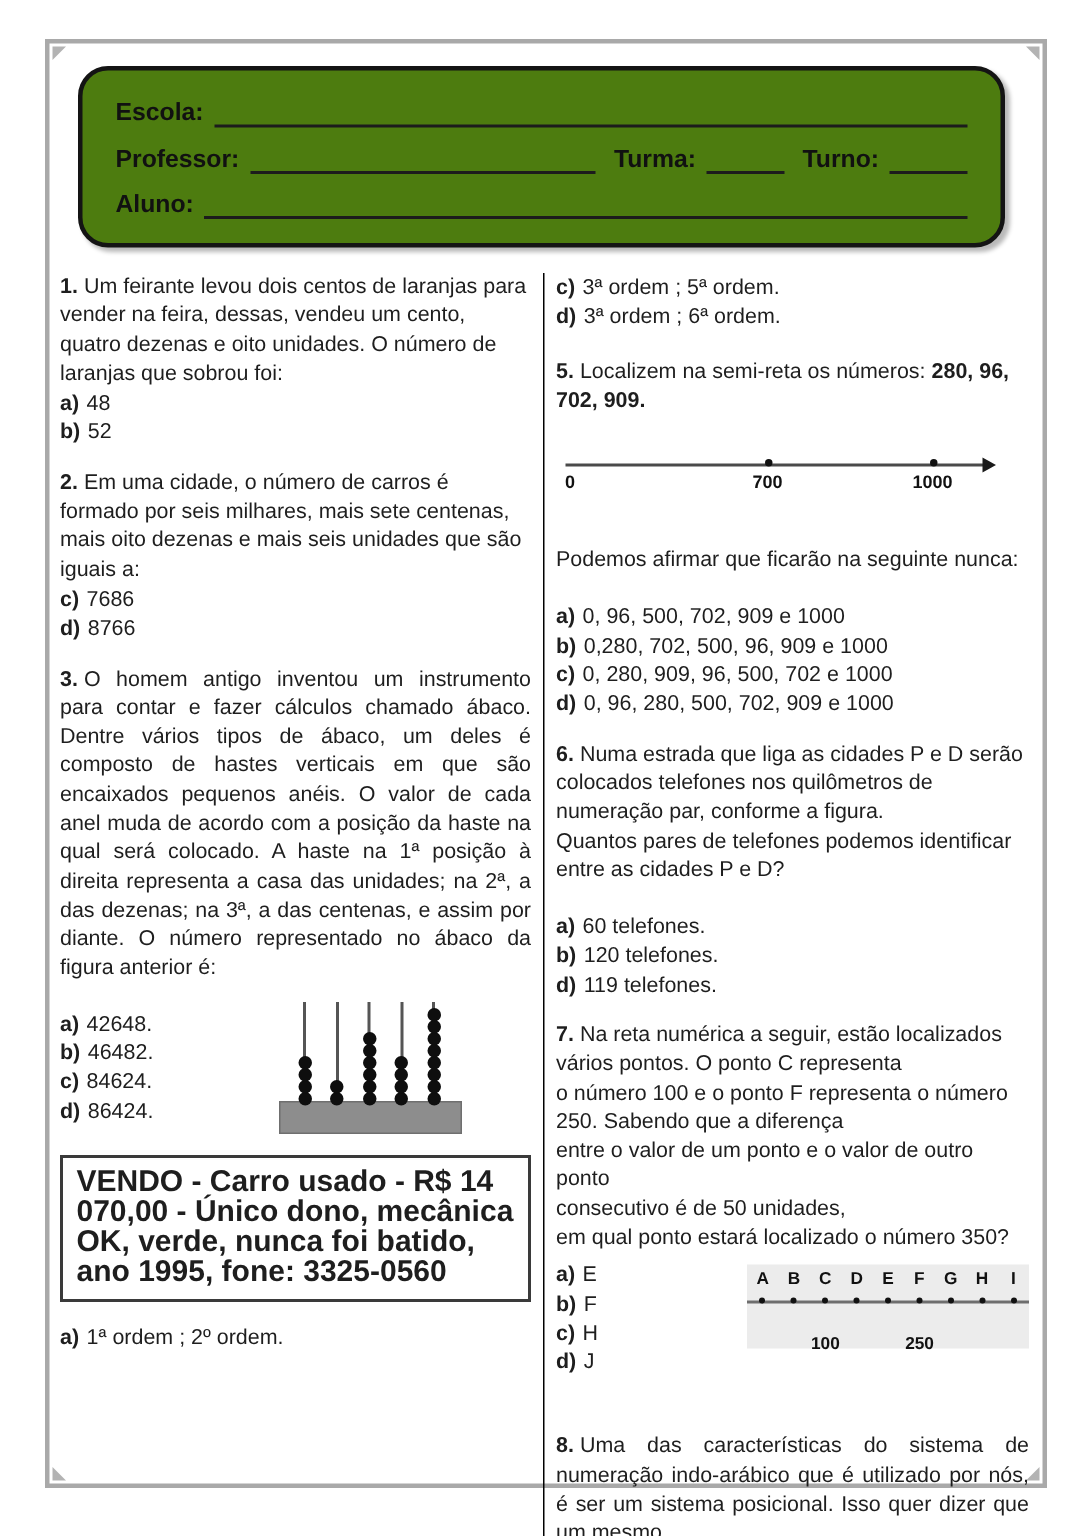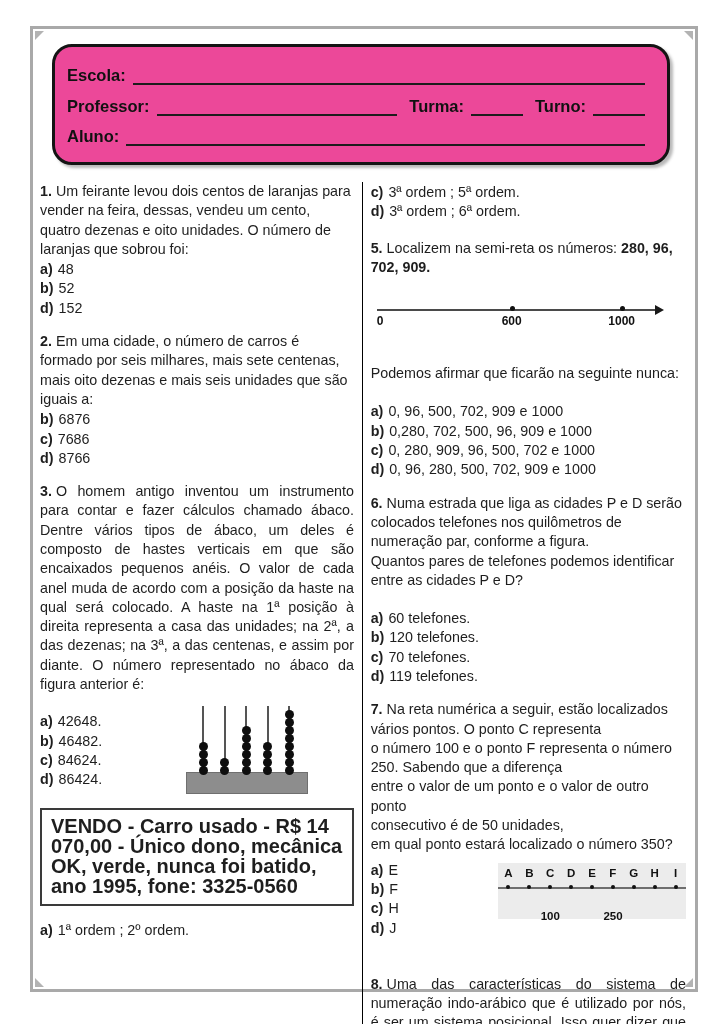--- a/index.html
+++ b/index.html
@@ -16,21 +16,21 @@
   .corner.tl{top:2px;left:2px;border-top:9px solid #b3b3b3;border-right:9px solid transparent;}
   .corner.tr{top:2px;right:2px;border-top:9px solid #b3b3b3;border-left:9px solid transparent;}
   .corner.bl{bottom:2px;left:2px;border-bottom:9px solid #b3b3b3;border-right:9px solid transparent;}
   .corner.br{bottom:2px;right:2px;border-bottom:9px solid #b3b3b3;border-left:9px solid transparent;}
 
   .content{position:absolute;left:40px;top:44px;width:646px;}
 
   
   .header-box{
     margin:0 16px 0 12px;border:3px solid #141414;border-radius:20px;
-    padding:8px 22px 16px 12px;background:#ec4899;
+    padding:8px 22px 16px 22px;background:#4d7c0f;
     box-shadow:3px 3px 3px rgba(0,0,0,0.28);
   }
   .hrow{display:flex;align-items:flex-end;margin-top:11px;font-weight:bold;font-size:16.5px;color:#111;}
   .hlabel{white-space:nowrap;}
   .hlabel.ml{margin-left:12px;}
   .hline{flex:1 1 auto;border-bottom:2px solid #1c1c1c;margin-left:7px;height:1.05em;}
   .hline.short{flex:0 0 52px;}
 
   
   .cols{display:flex;margin-top:17px;align-items:stretch;}
@@ -114,28 +114,26 @@
 
   <div class="cols">
 
     <div class="col left">
 
       <div class="block">
         <p class="q"><b class="qnum">1.</b><span>Um feirante levou dois centos de laranjas para vender na feira, dessas, vendeu um cento, quatro dezenas e oito unidades. O número de laranjas que sobrou foi:</span></p>
         <div class="opts">
             <div class="opt"><b>a)</b>48</div>
             <div class="opt"><b>b)</b>52</div>
-            <div class="opt"><b>d)</b>152</div>
           </div>
       </div>
 
       <div class="block">
         <p class="q"><b class="qnum">2.</b><span>Em uma cidade, o número de carros é formado por seis milhares, mais sete centenas, mais oito dezenas e mais seis unidades que são iguais a:</span></p>
         <div class="opts">
-            <div class="opt"><b>b)</b>6876</div>
             <div class="opt"><b>c)</b>7686</div>
             <div class="opt"><b>d)</b>8766</div>
           </div>
       </div>
 
       <div class="block" style="margin-bottom:4px;">
         <p class="q justify"><b class="qnum">3.</b><span>O homem antigo inventou um instrumento para contar e fazer cálculos chamado ábaco. Dentre vários tipos de ábaco, um deles é composto de hastes verticais em que são encaixados pequenos anéis. O valor de cada anel muda de acordo com a posição da haste na qual será colocado. A haste na 1ª posição à direita representa a casa das unidades; na 2ª, a das dezenas; na 3ª, a das centenas, e assim por diante. O número representado no ábaco da figura anterior é:</span></p>
       </div>
 
       <div class="block abacus-row">
@@ -201,40 +199,39 @@
 
       <div class="block">
         <p class="q"><b class="qnum">5.</b><span>Localizem na semi-reta os números:</span> <b>280, 96, 702, 909.</b></p>
 
         <div class="numline">
           <div class="nl-line"></div>
           <div class="nl-arrow"></div>
           <div class="nl-dot" style="left:133px;"></div>
           <div class="nl-dot" style="left:243px;"></div>
           <span class="nl-lab" style="left:0;">0</span>
-          <span class="nl-lab" style="left:135px;transform:translateX(-50%);">600</span>
+          <span class="nl-lab" style="left:135px;transform:translateX(-50%);">700</span>
           <span class="nl-lab" style="left:245px;transform:translateX(-50%);">1000</span>
         </div>
 
         <p class="q q5-follow"><span>Podemos afirmar que ficarão na seguinte nunca:</span></p>
         <div class="opts gap-top">
             <div class="opt"><b>a)</b>0, 96, 500, 702, 909 e 1000</div>
             <div class="opt"><b>b)</b>0,280, 702, 500, 96, 909 e 1000</div>
             <div class="opt"><b>c)</b>0, 280, 909, 96, 500, 702 e 1000</div>
             <div class="opt"><b>d)</b>0, 96, 280, 500, 702, 909 e 1000</div>
           </div>
       </div>
 
       <div class="block">
         <p class="q preline"><b class="qnum">6.</b><span>Numa estrada que liga as cidades P e D serão colocados telefones nos quilômetros de numeração par, conforme a figura.
 Quantos pares de telefones podemos identificar entre as cidades P e D?</span></p>
         <div class="opts gap-top">
             <div class="opt"><b>a)</b>60 telefones.</div>
             <div class="opt"><b>b)</b>120 telefones.</div>
-            <div class="opt"><b>c)</b>70 telefones.</div>
             <div class="opt"><b>d)</b>119 telefones.</div>
           </div>
       </div>
 
       <div class="block">
         <p class="q preline"><b class="qnum">7.</b><span>Na reta numérica a seguir, estão localizados
 vários pontos. O ponto C representa
 o número 100 e o ponto F representa o número
 250. Sabendo que a diferença
 entre o valor de um ponto e o valor de outro ponto

